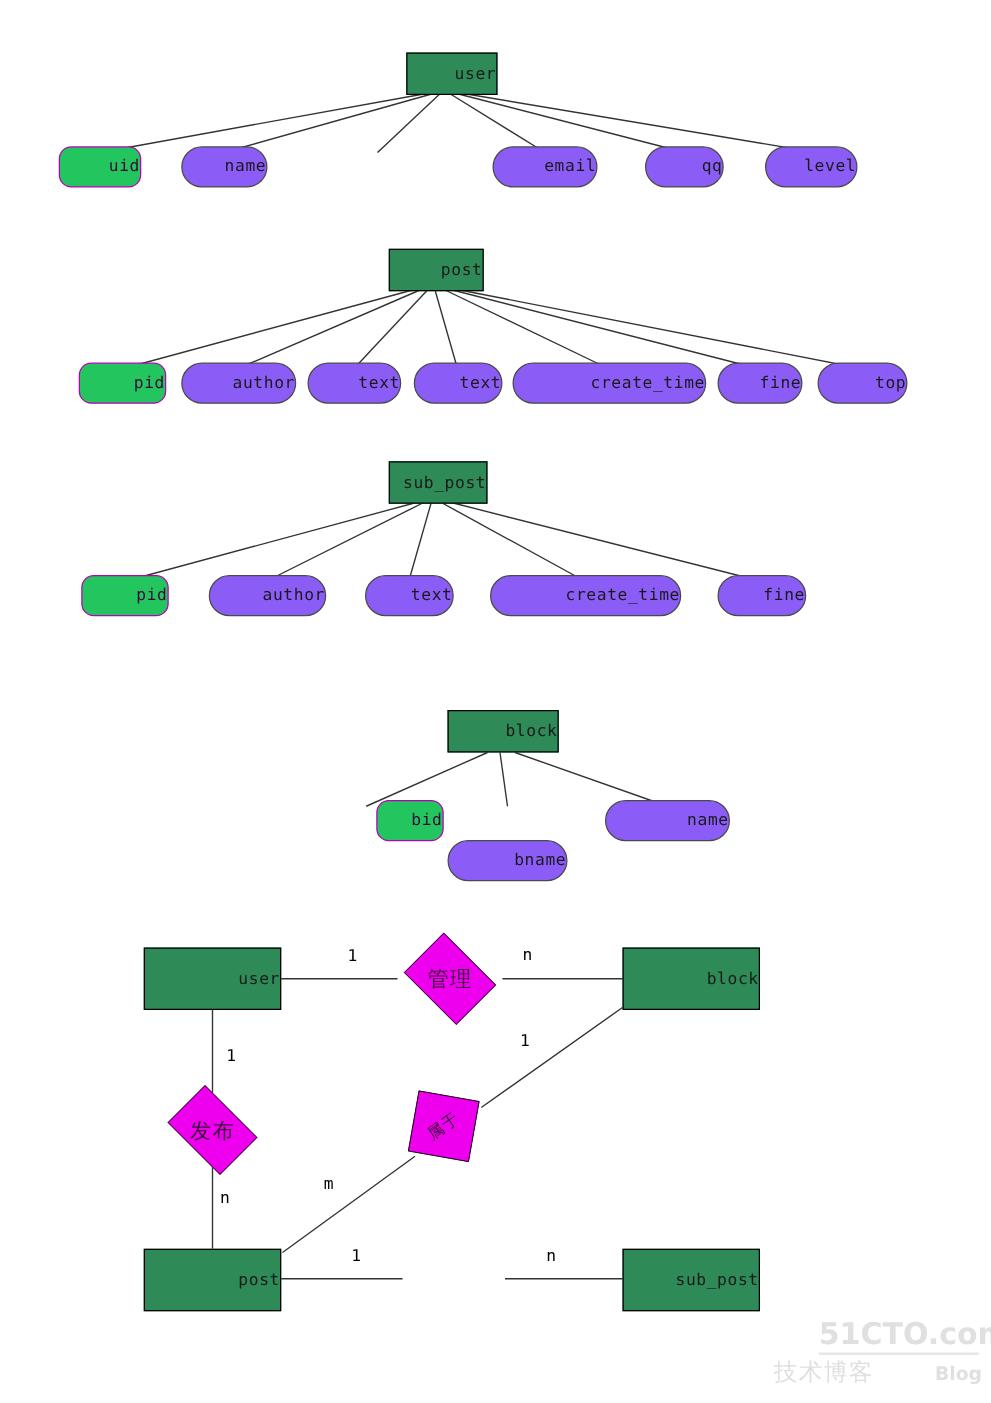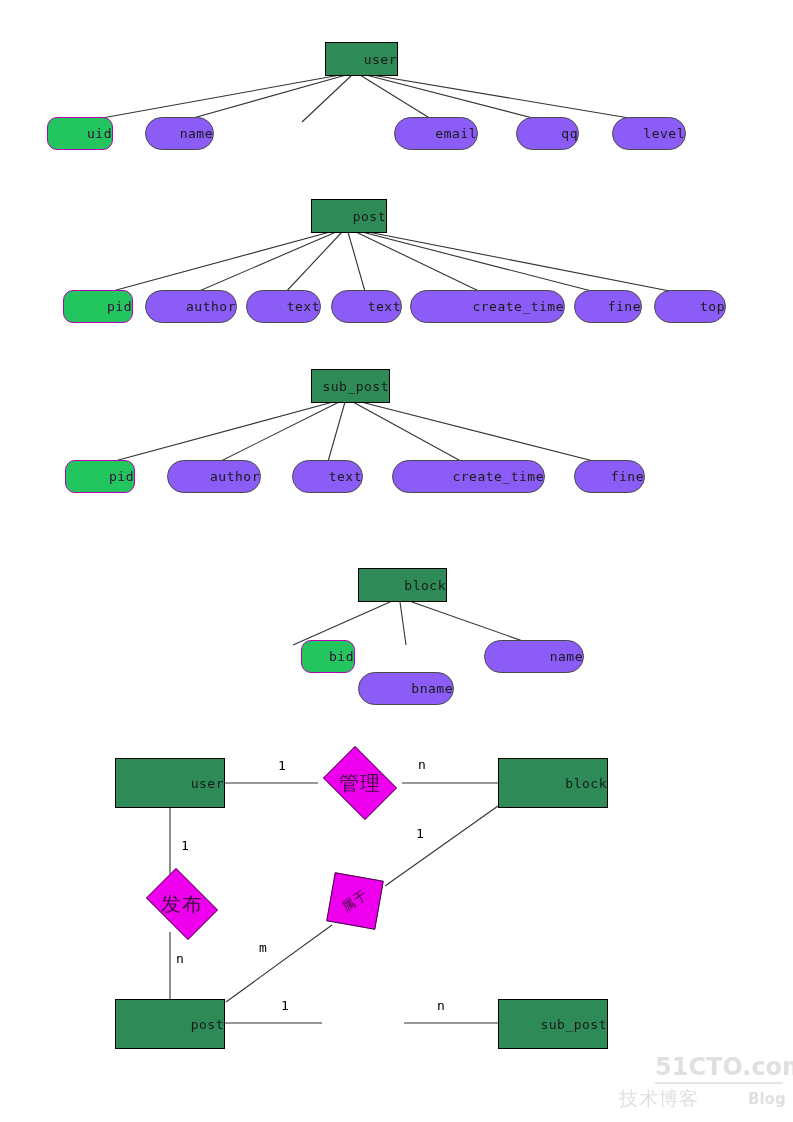--- a/index.html
+++ b/index.html
@@ -74,21 +74,21 @@
     height: 100%;
     background: #ee00ee;
     border: 1px solid #000000;
     box-sizing: border-box;
     transform: rotate(45deg) scale(0.707);
   }
   .diamond-label {
     position: relative;
     z-index: 2;
     font-family: "DejaVu Sans", "Liberation Sans", sans-serif;
-    font-size: 20px;
+    font-size: 17px;
     color: #3a0a3a;
     letter-spacing: 1px;
   }
   .rot-diamond {
     position: absolute;
   }
   .card-label {
     position: absolute;
     font-size: 13px;
     color: #000000;
@@ -257,21 +257,21 @@
   </div>
   <div class="node entity" style="left:498px; top:999px; width:110px; height:50px;">
     <span>sub_post</span>
   </div>
 
   <div class="diamond-wrap" style="left:318px; top:751px; width:84px; height:64px;">
     <div class="diamond-shape"></div>
     <span class="diamond-label">管理</span>
   </div>
 
-  <div class="diamond-wrap" style="left:140px; top:874px; width:84px; height:60px;">
+  <div class="diamond-wrap" style="left:128px; top:874px; width:84px; height:60px;">
     <div class="diamond-shape"></div>
     <span class="diamond-label">发布</span>
   </div>
 
   <div class="rot-diamond" style="left:320px; top:866px; width:70px; height:70px; transform:rotate(-35deg);">
     <div class="diamond-wrap" style="left:0; top:0; width:70px; height:70px;">
       <div class="diamond-shape"></div>
       <span class="diamond-label" style="font-size:13px;">属于</span>
     </div>
   </div>

